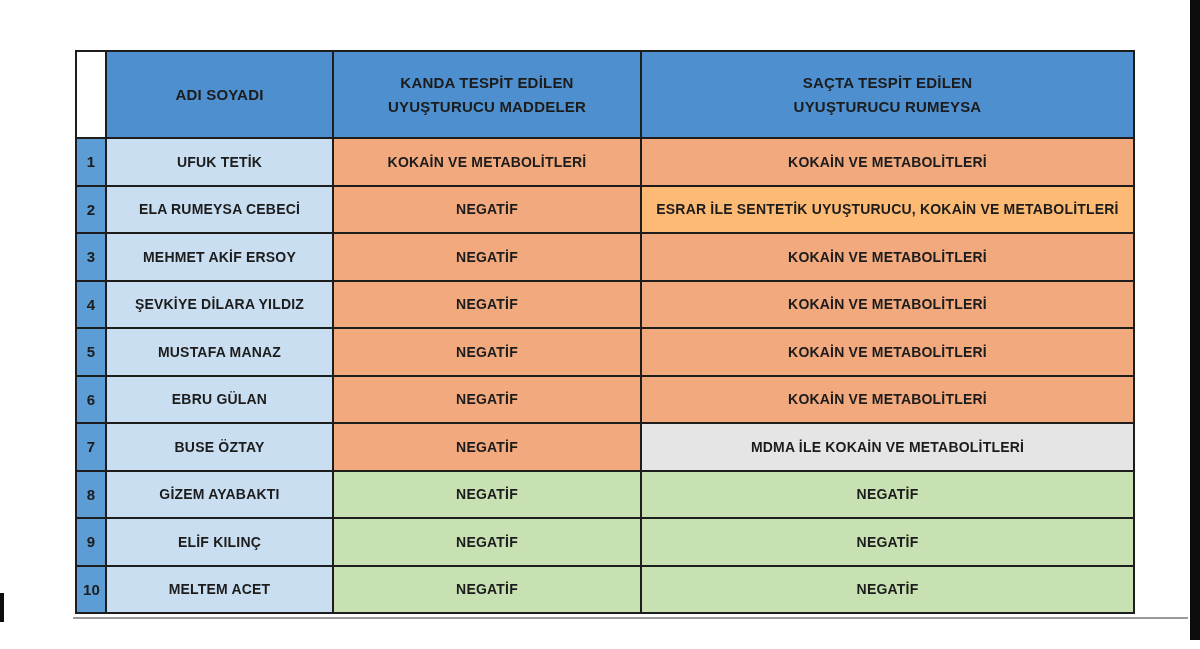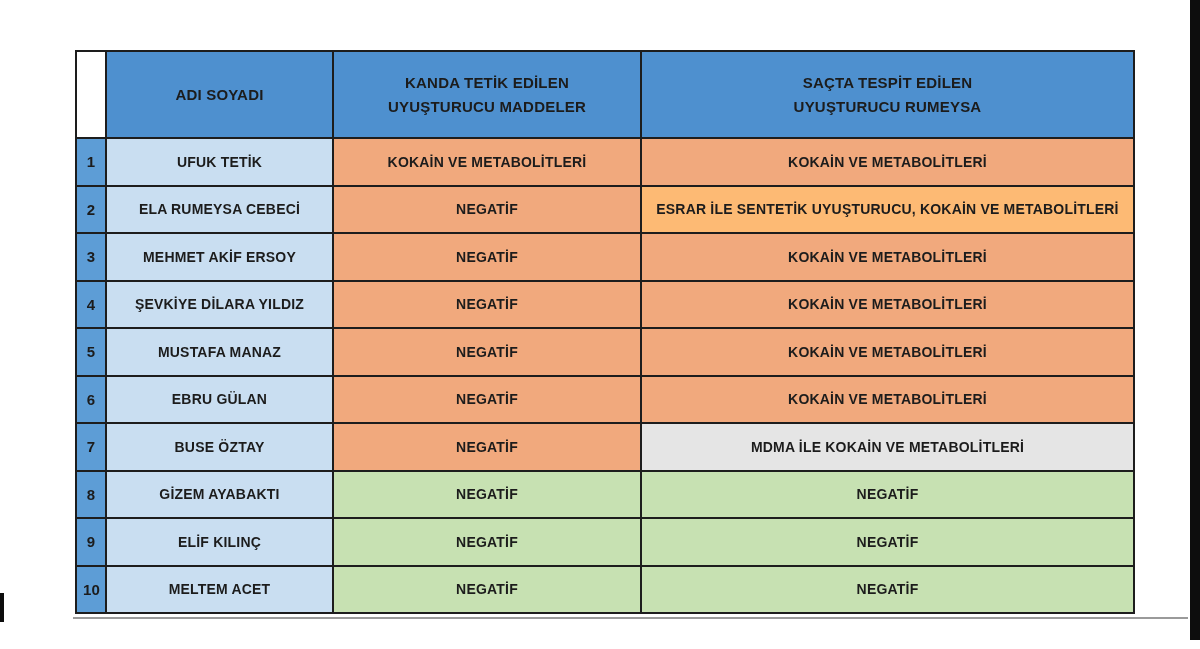--- a/index.html
+++ b/index.html
@@ -74,21 +74,21 @@
     <colgroup>
       <col style="width:30px">
       <col style="width:227px">
       <col style="width:308px">
       <col style="width:493px">
     </colgroup>
     <thead>
       <tr>
         <th class="corner-cell"></th>
         <th class="col-header">ADI SOYADI</th>
-        <th class="col-header">KANDA TETİK EDİLEN
+        <th class="col-header">KANDA TESPİT EDİLEN
 UYUŞTURUCU MADDELER</th>
         <th class="col-header">SAÇTA TESPİT EDİLEN
 UYUŞTURUCU RUMEYSA</th>
       </tr>
     </thead>
     <tbody>
     <tr>
       <td class="num-cell">1</td>
       <td class="name-cell">UFUK TETİK</td>
       <td class="result-cell" style="background: rgb(241, 169, 125);">KOKAİN VE METABOLİTLERİ</td>

